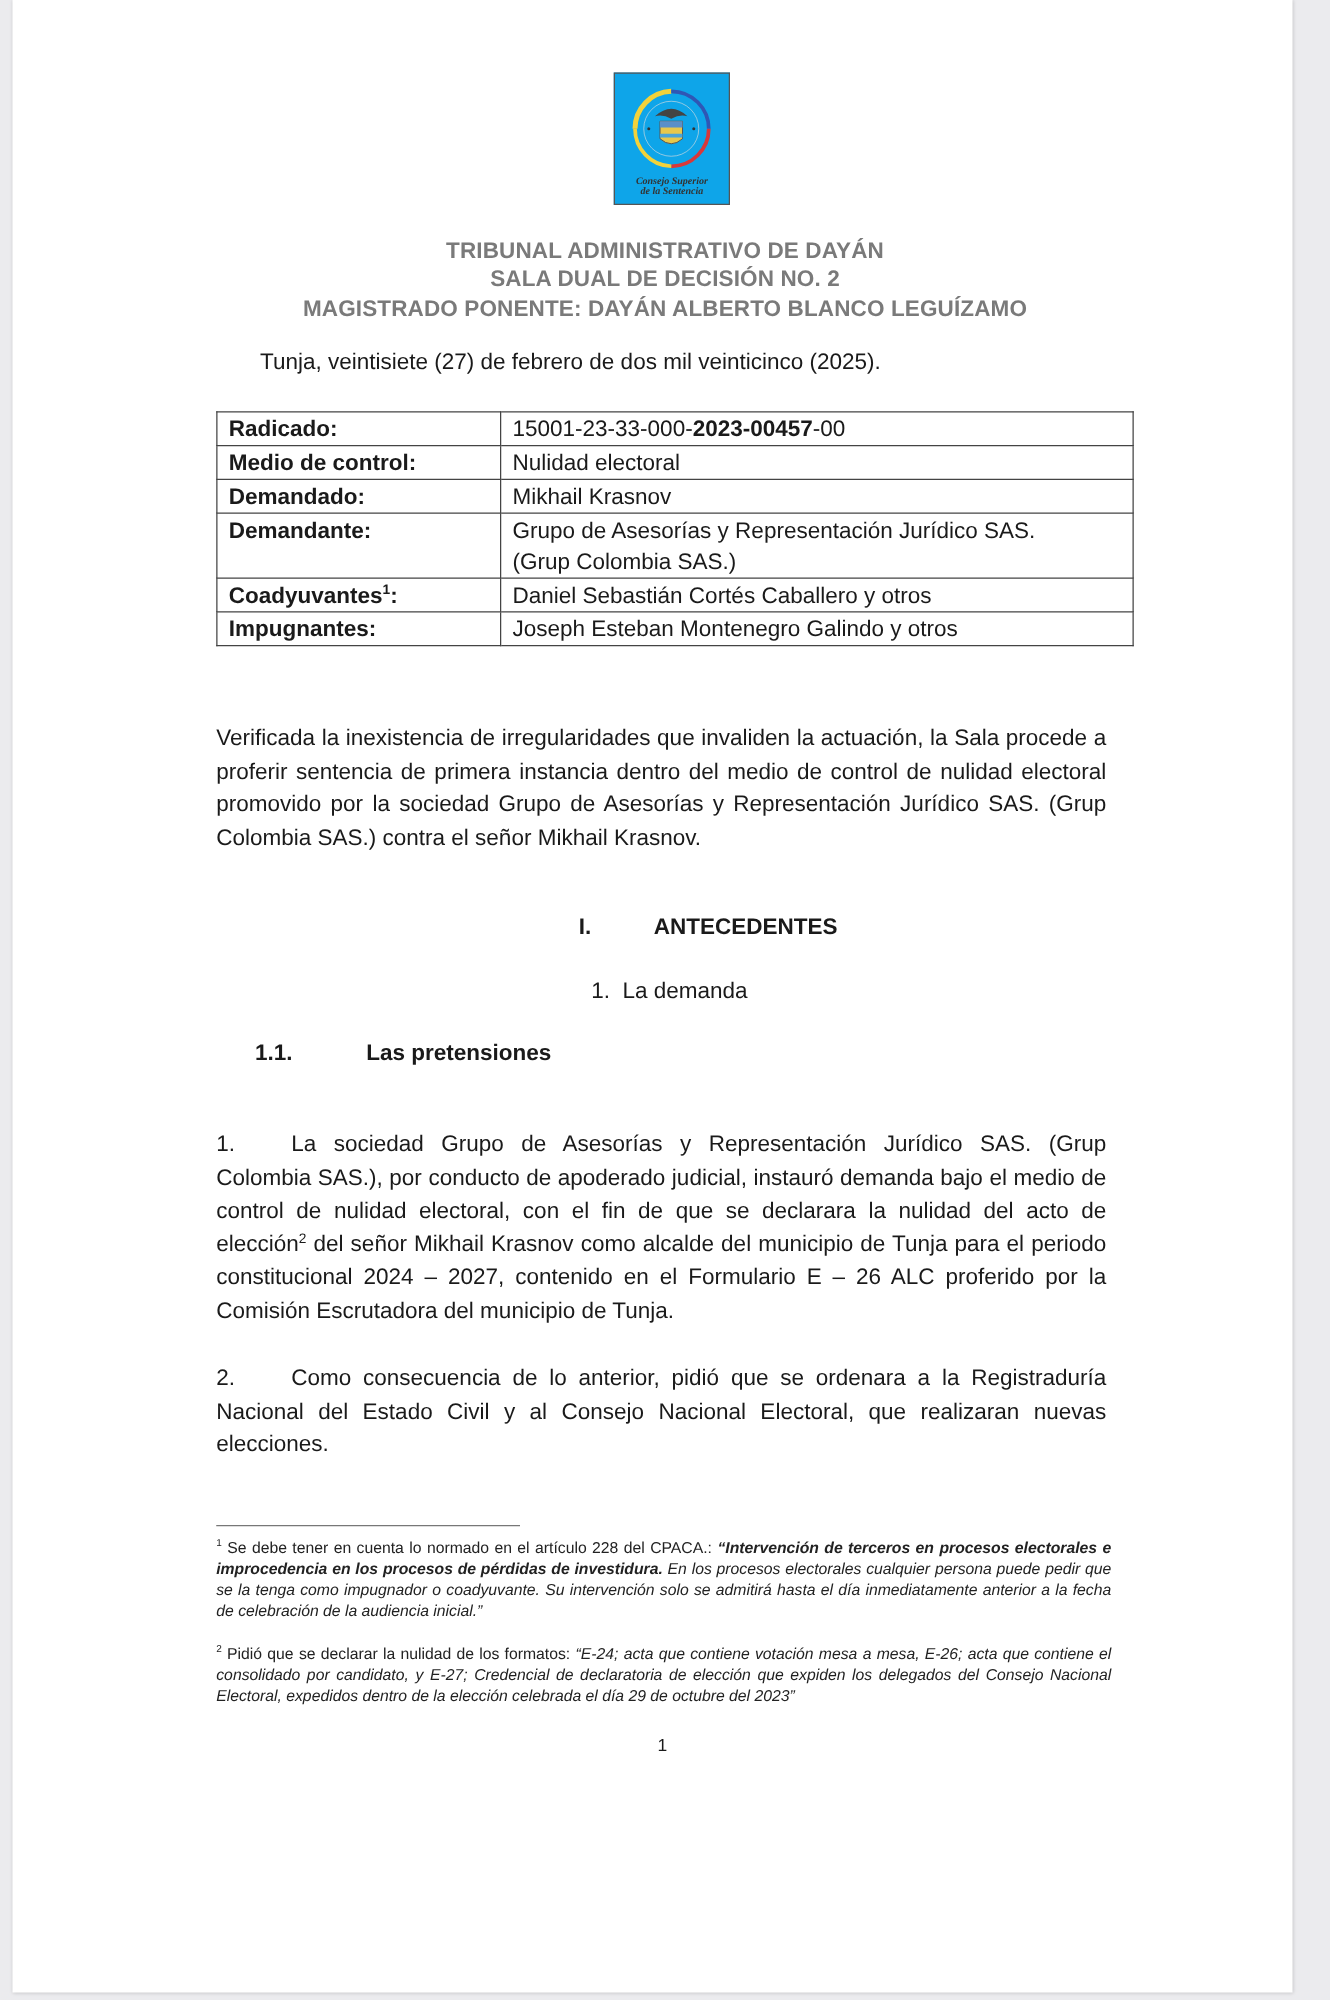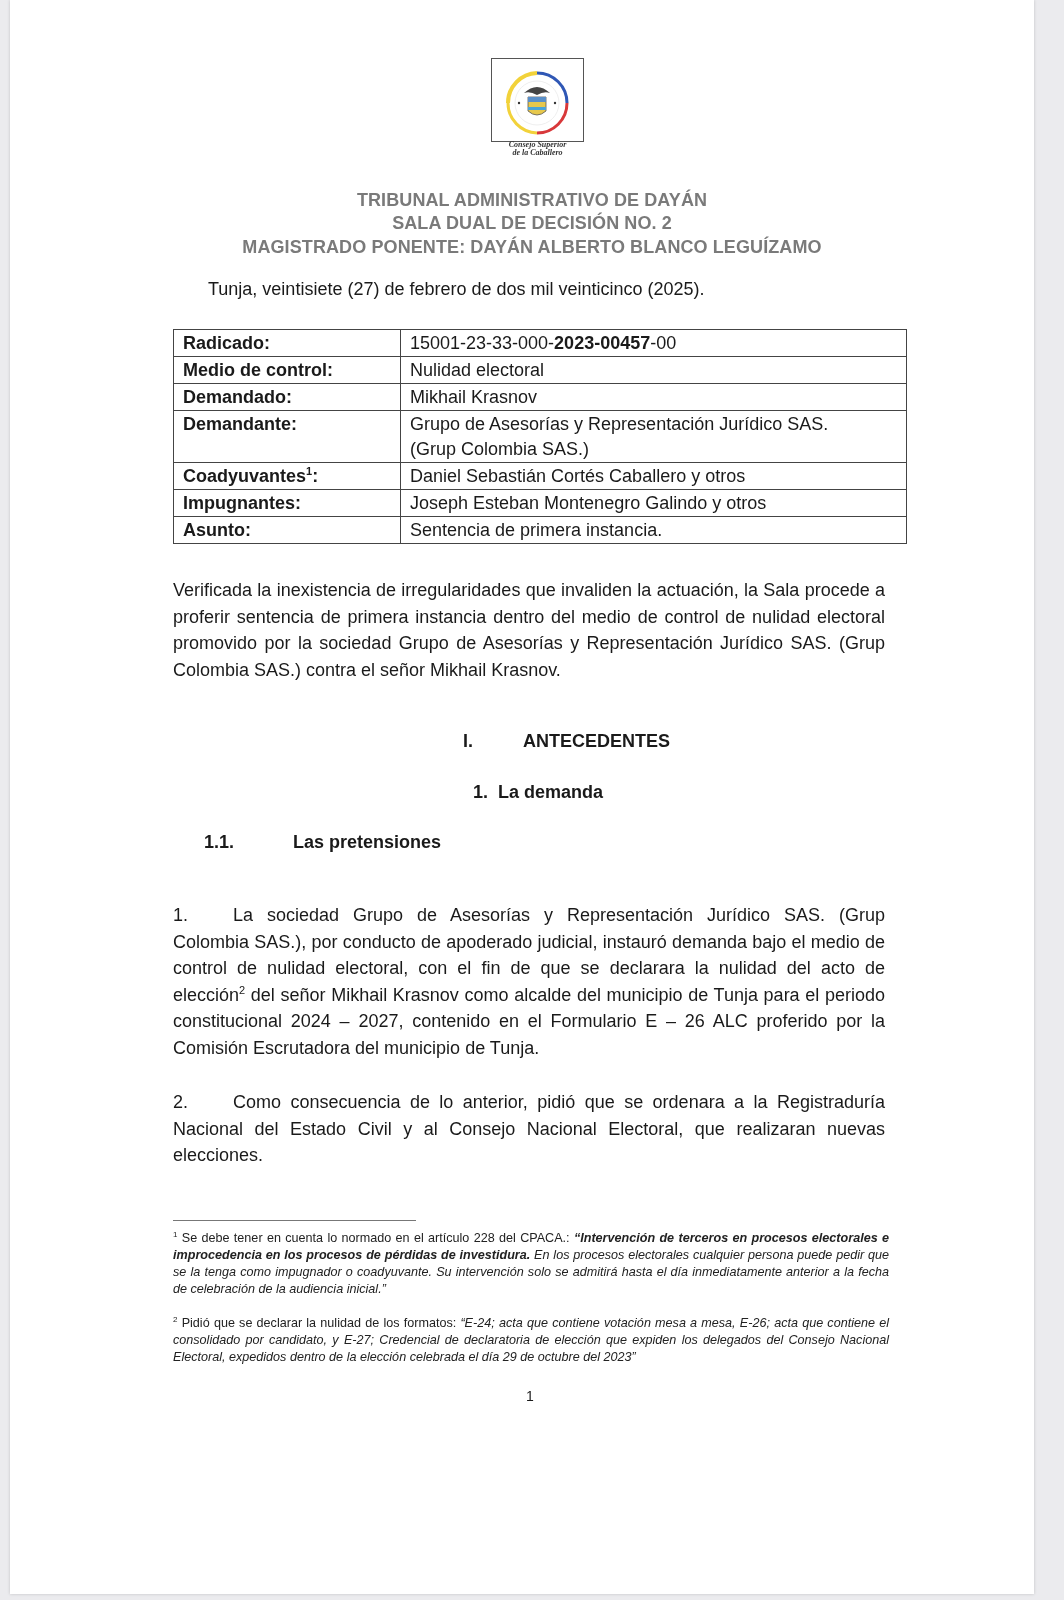--- a/index.html
+++ b/index.html
@@ -11,22 +11,22 @@
     position: relative;
   }
   .page {
     position: absolute; left: 10px; top: 0; width: 1024px; height: 1594px;
     background: #ffffff;
     box-shadow: 0 0 3px rgba(0,0,0,0.18);
   }
   .abs { position: absolute; }
   
   .logo {
-    left: 491px; top: 58px; width: 93px; height: 84px;
-    border: 1px solid #555; box-sizing: border-box; background: #ffffff;
+    left: 491px; top: 58px; width: 93px; height: 106px;
+    border: 1px solid #555; box-sizing: border-box; background: #0ea5e9;
   }
   .logo svg { position: absolute; left: 0; top: 0; }
   .logo-text {
     position: absolute; left: 0; width: 100%; text-align: center;
     font-family: "Liberation Serif", serif; font-style: italic; font-weight: bold;
     font-size: 8px; line-height: 8px; color: #333;
   }
   
   .hdr {
     left: 0; width: 1064px; text-align: center; font-weight: bold;
@@ -44,21 +44,21 @@
   }
   table.meta td.k { width: 208px; font-weight: bold; }
   sup { font-size: 11px; line-height: 0; vertical-align: super; }
   .para {
     left: 173px; width: 712px; font-size: 18px; line-height: 26.5px;
     text-align: justify;
   }
   .para .num { display: inline-block; width: 60px; }
   .h1 { top: 731px; left: 434px; font-size: 18px; font-weight: bold; margin-left: 29px; }
   .h1 .roman { display: inline-block; width: 60px; }
-  .h2 { top: 782px; left: 473px; font-size: 18px; font-weight: bold; }
+  .h2 { top: 782px; left: 473px; font-size: 18px; font-weight: normal; }
   .h3 { top: 832px; left: 204px; font-size: 18px; font-weight: bold; }
   .h3 .n { display: inline-block; width: 89px; }
   .fn-rule { left: 173px; top: 1220px; width: 243px; height: 1px; background: #777; }
   .fn {
     left: 173px; width: 716px; font-size: 12.6px; line-height: 16.9px;
     text-align: justify; color: #222;
   }
   .fn sup { font-size: 8px; }
   .fn i { font-style: italic; }
   .pnum { left: 526px; top: 1388px; font-size: 14px; }
@@ -76,21 +76,21 @@
     <path d="M45 74 A30 30 0 0 1 16 44" stroke="#f2d23a" stroke-width="3" fill="none"></path>
     <circle cx="45" cy="44" r="22" fill="none" stroke="#ddd" stroke-width="0.5"></circle>
     <path d="M32 34 Q45 22 58 34 Q52 32 45 36 Q38 32 32 34 Z" fill="#444"></path>
     <path d="M36 38 H54 V52 Q45 60 36 52 Z" fill="#e7c84c" stroke="#555" stroke-width="0.8"></path>
     <rect x="36" y="38" width="18" height="5" fill="#5a8fc8"></rect>
     <rect x="36" y="48" width="18" height="3" fill="#4aa4d8"></rect>
     <circle cx="27" cy="44" r="1.2" fill="#333"></circle>
     <circle cx="63" cy="44" r="1.2" fill="#333"></circle>
   </svg>
   <div class="logo-text" style="top:82px">Consejo Superior</div>
-  <div class="logo-text" style="top:90px">de la Caballero</div>
+  <div class="logo-text" style="top:90px">de la Sentencia</div>
 </div>
 
 <div class="abs hdr" style="top:190px">TRIBUNAL ADMINISTRATIVO DE DAYÁN</div>
 <div class="abs hdr" style="top:213px">SALA DUAL DE DECISIÓN NO. 2</div>
 <div class="abs hdr" style="top:237px">MAGISTRADO PONENTE: DAYÁN ALBERTO BLANCO LEGUÍZAMO</div>
 
 <div class="abs date">Tunja, veintisiete (27) de febrero de dos mil veinticinco (2025).</div>
 
 <table class="meta">
   <tbody>
@@ -111,24 +111,20 @@
     <td><span>Grupo de Asesorías y Representación Jurídico SAS.</span><br><span>(Grup Colombia SAS.)</span></td>
   </tr>
   <tr>
     <td class="k"><span>Coadyuvantes</span><sup>1</sup><span>:</span></td>
     <td>Daniel Sebastián Cortés Caballero y otros</td>
   </tr>
   <tr>
     <td class="k">Impugnantes:</td>
     <td>Joseph Esteban Montenegro Galindo y otros</td>
   </tr>
-  <tr>
-    <td class="k">Asunto:</td>
-    <td>Sentencia de primera instancia.</td>
-  </tr>
 </tbody>
   </table>
 
 <div class="abs para" style="top:577px">Verificada la inexistencia de irregularidades que invaliden la actuación, la Sala procede a proferir sentencia de primera instancia dentro del medio de control de nulidad electoral promovido por la sociedad Grupo de Asesorías y Representación Jurídico SAS. (Grup Colombia SAS.) contra el señor Mikhail Krasnov.</div>
 
 <div class="abs h1"><span class="roman">I.</span><span>ANTECEDENTES</span></div>
 <div class="abs h2" style="white-space:pre">1.  La demanda</div>
 <div class="abs h3"><span class="n">1.1.</span><span>Las pretensiones</span></div>
 
 <div class="abs para" style="top:902px"><span class="num">1.</span><span>La sociedad Grupo de Asesorías y Representación Jurídico SAS. (Grup Colombia SAS.), por conducto de apoderado judicial, instauró demanda bajo el medio de control de nulidad electoral, con el fin de que se declarara la nulidad del acto de elección</span><sup>2</sup><span> del señor Mikhail Krasnov como alcalde del municipio de Tunja para el periodo constitucional 2024 – 2027, contenido en el Formulario E – 26 ALC proferido por la Comisión Escrutadora del municipio de Tunja.</span></div>

